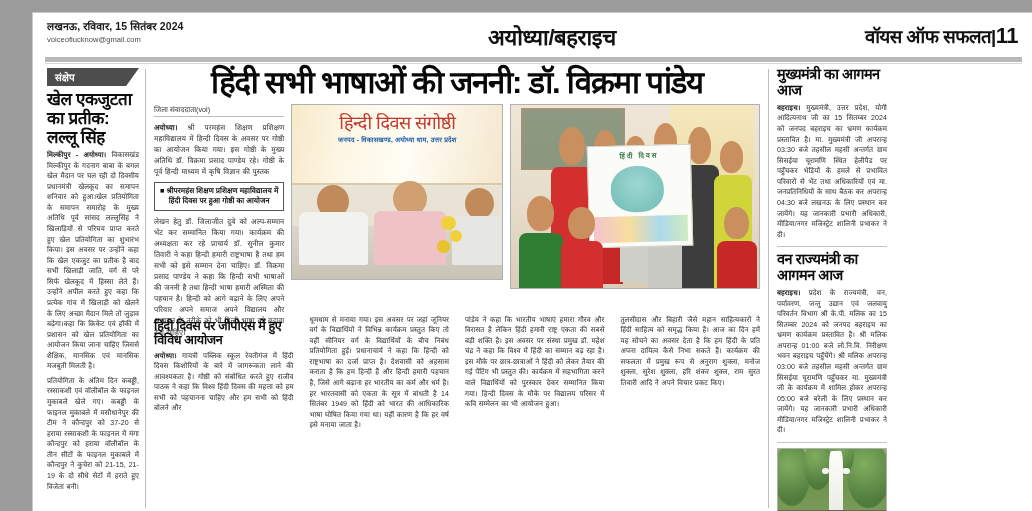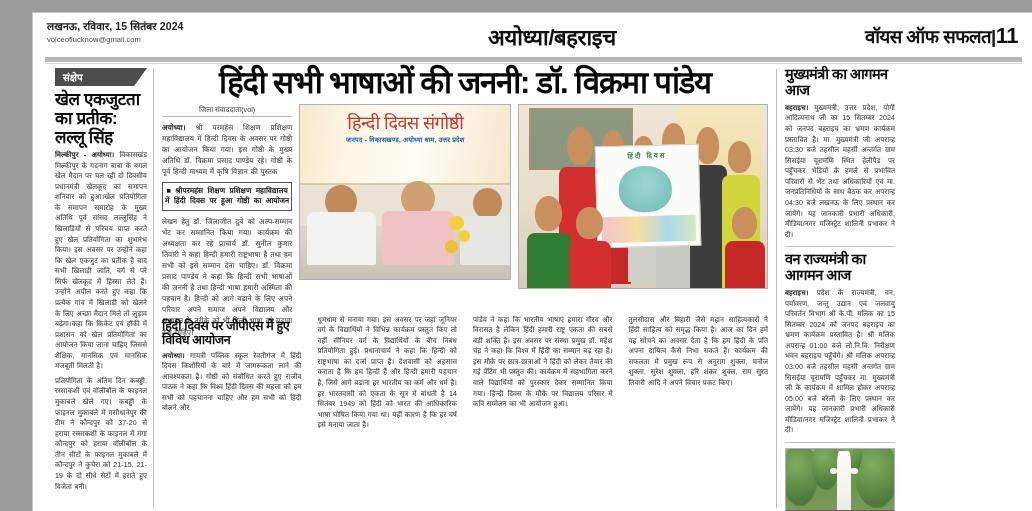--- a/index.html
+++ b/index.html
@@ -45,21 +45,21 @@
   .md-rule {
     position: absolute; left: 12px; right: 10px; top: 44px;
     height: 5px; background: #b9b9b9;
   }
   .md-rule2 {
     position: absolute; left: 12px; right: 10px; top: 50px;
     height: 1px; background: #d8d8d8;
   }
   
   #grid {
-    position: absolute; left: 8px; top: 54px;
+    position: absolute; left: 0; top: 54px;
     width: 864px; height: 445px;
     display: flex;
   }
   .col-left  { width: 140px; padding: 0 6px 0 14px; position: relative; }
   .vrule { width: 1px; background: #bdbdbd; margin: 2px 0 4px; flex: 0 0 1px; }
   .col-mid   { width: 622px; padding: 0 8px; position: relative; }
   .col-right { width: 236px; padding: 0 10px 0 8px; position: relative; }
 
   
   .kicker {
@@ -83,31 +83,31 @@
   .body.small { font-size: 7.05px; line-height: 1.5; }
 
   
   .hl-main {
     font-size: 31px; font-weight: bold; color: #080808;
     line-height: 1.02; letter-spacing: -1.2px;
     text-align: center; margin: 0 0 5px 0;
   }
   .byline {
     font-size: 7.2px; color: #333; padding-bottom: 2px;
-    border-bottom: 1px solid #bbb; margin-bottom: 5px; text-align: center;
+    border-bottom: 1px solid #bbb; margin-bottom: 5px;
   }
   .mid-top { display: flex; gap: 7px; height: 192px; }
   .mid-txtcol { width: 132px; }
   .photo { position: relative; overflow: hidden; border: 1px solid #b0b0b0; }
   .ph-sangoshthi { width: 215px; height: 176px; }
   .ph-children  { width: 253px; height: 185px; }
   .boxnote {
     border: 1px solid #555; padding: 3px 0; margin: 5px 0 5px 0;
     font-size: 7.4px; font-weight: bold; line-height: 1.4;
-    text-align: center; color: #151515; font-family: Liberation Mono, monospace;
+    text-align: center; color: #151515;
   }
   .boxnote .bullet { color: #111; }
   .mid-bottom { display: flex; gap: 16px; margin-top: 19px; }
   .mb-col { width: 146px; }
   .sub-hl {
     font-size: 12.6px; font-weight: bold; color: #0d0d0d;
     line-height: 1.15; letter-spacing: -.4px; margin: 4px 0 3px;
   }
 
   

